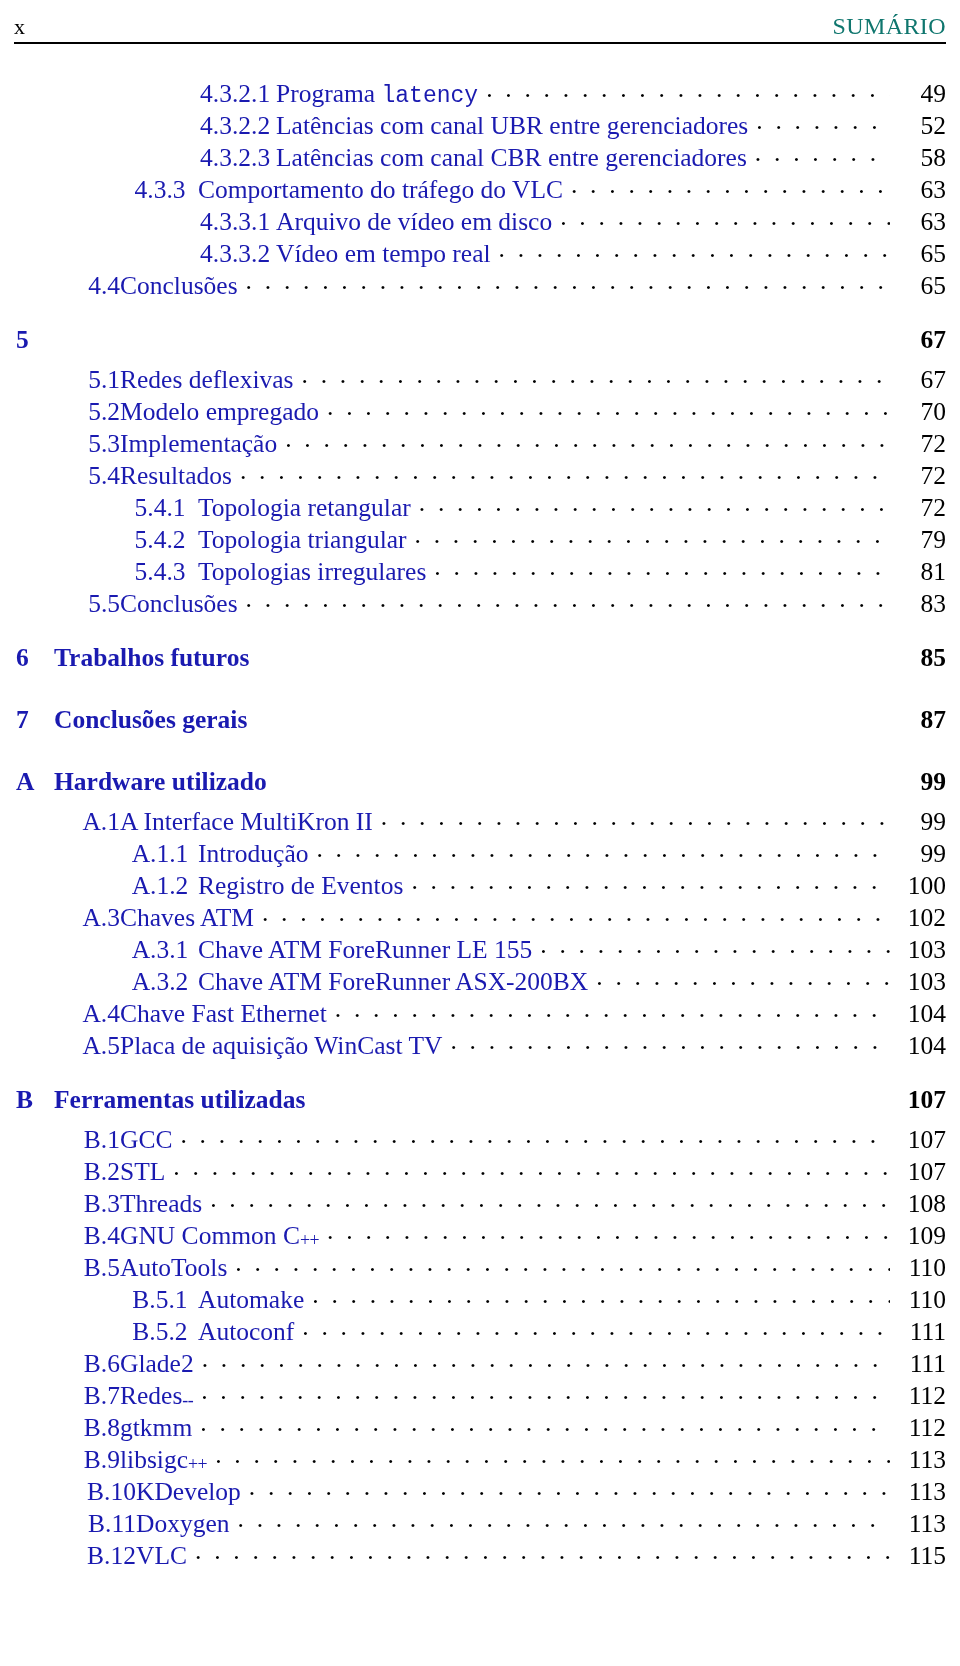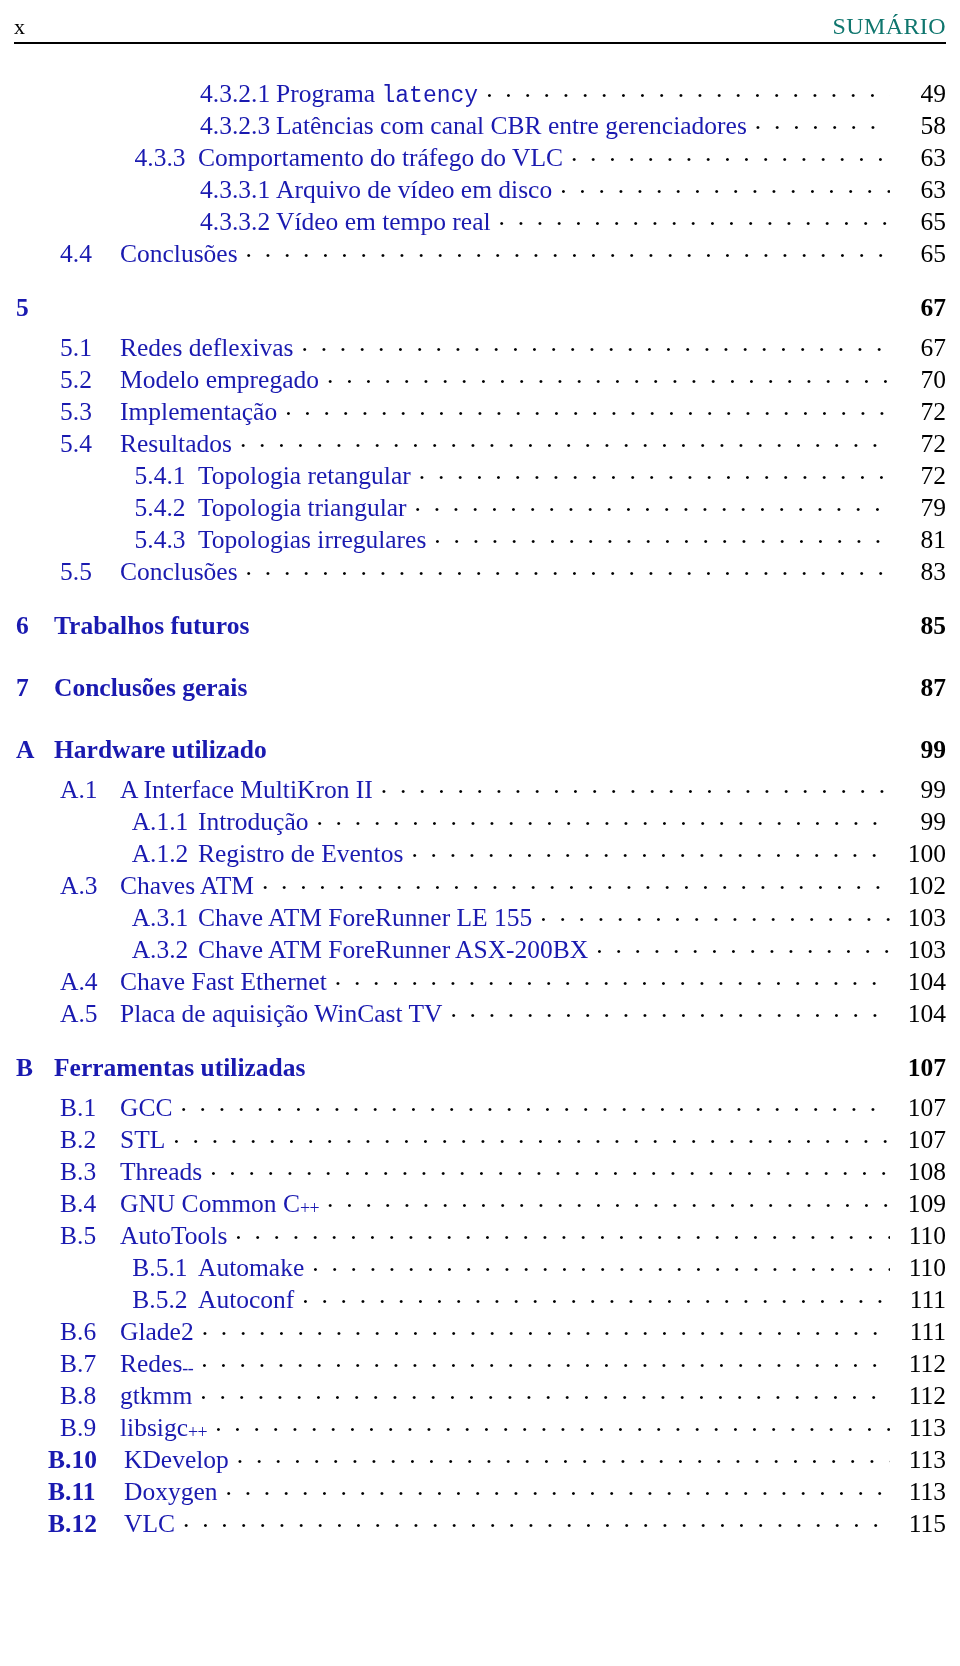--- a/index.html
+++ b/index.html
@@ -101,24 +101,24 @@
   .lvl-chapter {
     font-weight: bold;
     height: 40px;
     margin-top: 20px;
   }
   .lvl-chapter .num { width: 30px; margin-left: 2px; }
   .lvl-chapter .title { padding-left: 8px; }
   .lvl-chapter .pageno { color: #000000; font-weight: bold; }
   .lvl-chapter .leader::before { content: ""; }
 
-  .lvl-section .num { width: 60px; margin-left: 46px; }
+  .lvl-section .num { width: 60px; margin-left: 46px; text-align: right; }
   .lvl-section .title { padding-left: 0px; }
 
-  .lvl-section.wide .num { width: 76px; margin-left: 34px; font-weight: bold; }
+  .lvl-section.wide .num { width: 76px; margin-left: 46px; }
 
   .lvl-subsection .num { width: 76px; margin-left: 108px; text-align: center; }
   .lvl-subsection .title { padding-left: 0px; }
 
   .lvl-subsubsection .num { width: 76px; margin-left: 186px; }
   .lvl-subsubsection .title { padding-left: 0px; }
 
   .gap-before { margin-top: 22px; }
 
   .mono {
@@ -143,20 +143,26 @@
 </div>
 
 <div class="toc" id="toc">
     <div class="toc-row lvl-subsubsection">
       <span class="num">4.3.2.1</span>
       <span class="title"><span>Programa </span><span class="mono">latency</span></span>
       <span class="leader"></span>
       <span class="pageno">49</span>
     </div>
     <div class="toc-row lvl-subsubsection">
+      <span class="num">4.3.2.2</span>
+      <span class="title"><span>Latências com canal UBR entre gerenciadores</span></span>
+      <span class="leader"></span>
+      <span class="pageno">52</span>
+    </div>
+    <div class="toc-row lvl-subsubsection">
       <span class="num">4.3.2.3</span>
       <span class="title"><span>Latências com canal CBR entre gerenciadores</span></span>
       <span class="leader"></span>
       <span class="pageno">58</span>
     </div>
     <div class="toc-row lvl-subsection">
       <span class="num">4.3.3</span>
       <span class="title"><span>Comportamento do tráfego do VLC</span></span>
       <span class="leader"></span>
       <span class="pageno">63</span>

